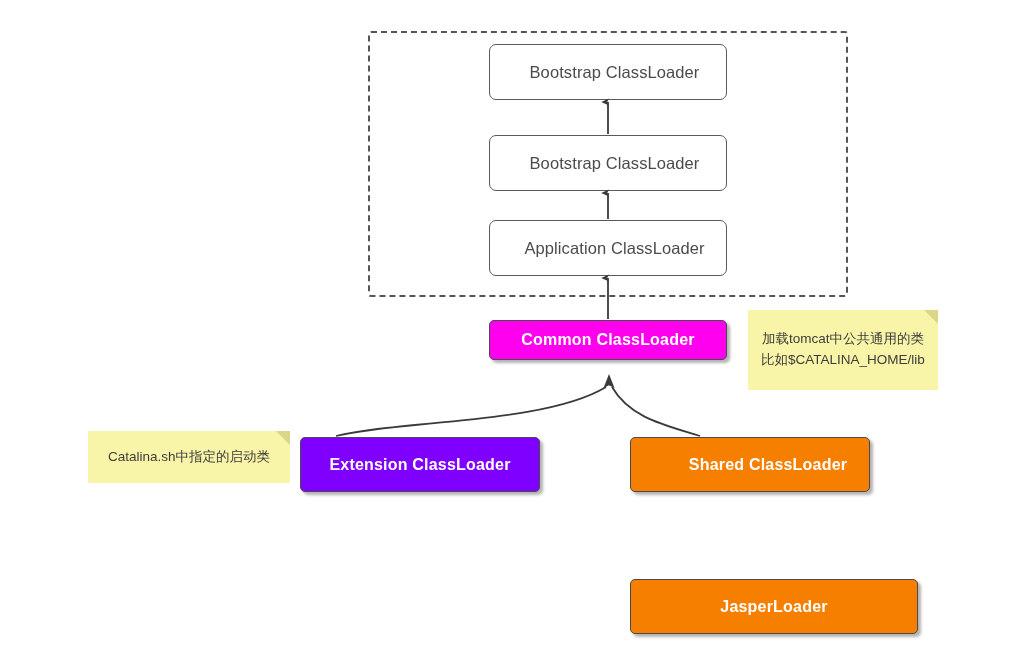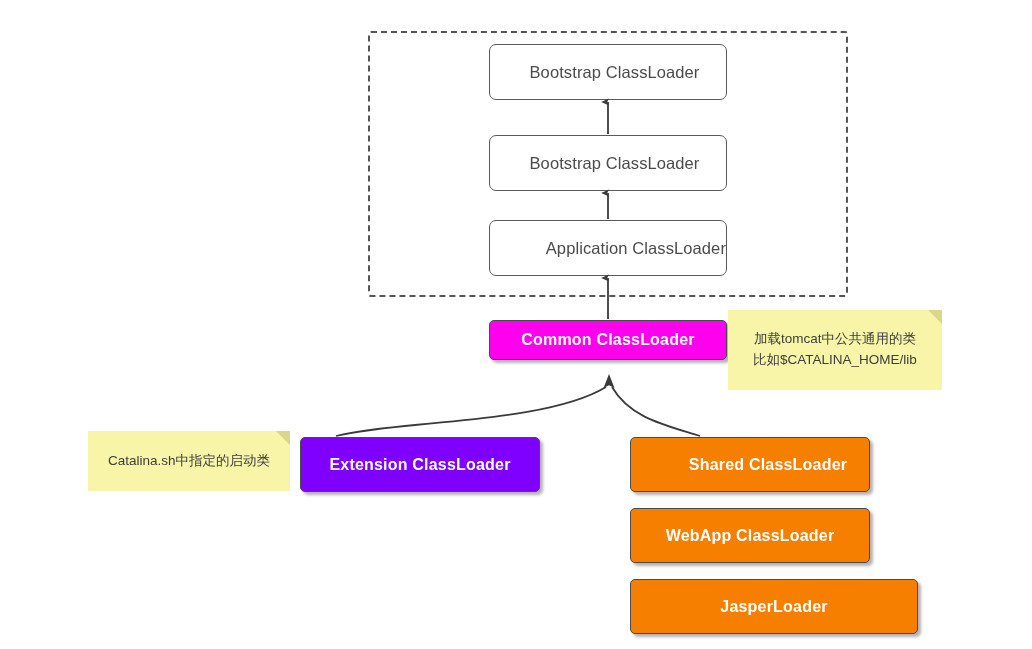--- a/index.html
+++ b/index.html
@@ -109,50 +109,47 @@
   <div class="jvm-container"></div>
 
   <div class="box-plain" style="left:489px; top:44px; width:238px; height:56px;">
     <span>Bootstrap ClassLoader</span>
   </div>
 
   <div class="box-plain" style="left:489px; top:135px; width:238px; height:56px;">
     <span>Bootstrap ClassLoader</span>
   </div>
 
-  <div class="box-plain" style="left:489px; top:220px; width:238px; height:56px;justify-content:flex-end;">
+  <div class="box-plain" style="left:489px; top:220px; width:238px; height:56px;">
     <span>Application ClassLoader</span>
   </div>
 
   <div class="box-solid" style="left:489px; top:320px; width:238px; height:40px; background:#ff00ee;">
     <span>Common ClassLoader</span>
   </div>
 
   <div class="box-solid" style="left:300px; top:437px; width:240px; height:55px; background:#8000ff;">
     <span>Extension ClassLoader</span>
   </div>
 
   <div class="box-solid" style="left:630px; top:437px; width:240px; height:55px; background:#f77f00;padding-left:36px;">
     <span>Shared ClassLoader</span>
   </div>
 
-  <div class="box-solid" style="left:630px; top:508px; width:240px; height:55px; background:#f77f00;">
-    <span>WebApp ClassLoader</span>
-  </div>
 
   <div class="box-solid" style="left:630px; top:579px; width:288px; height:55px; background:#f77f00;">
     <span>JasperLoader</span>
   </div>
 
-  <div class="note" style="left:88px; top:431px; width:202px; height:60px;">
+  <div class="note" style="left:88px; top:431px; width:202px; height:52px;">
     <span class="fold"></span>
     <span class="note-text">Catalina.sh中指定的启动类</span>
   </div>
 
-  <div class="note" style="left:728px; top:310px; width:214px; height:80px;">
+  <div class="note" style="left:748px; top:310px; width:190px; height:80px;">
     <span class="fold"></span>
     <span class="note-text">加载tomcat中公共通用的类
 比如$CATALINA_HOME/lib</span>
   </div>
 
   <svg id="connectors" viewBox="0 0 1032 649" xmlns="http://www.w3.org/2000/svg">
     <defs>
       <marker id="arrowhead" markerWidth="9" markerHeight="9" refX="4" refY="7.4" orient="auto" markerUnits="userSpaceOnUse">
         <path d="M4,0.6 L7.6,8.4 L4,6.6 L0.4,8.4 Z" fill="#3a3a3a"></path>
       </marker>

